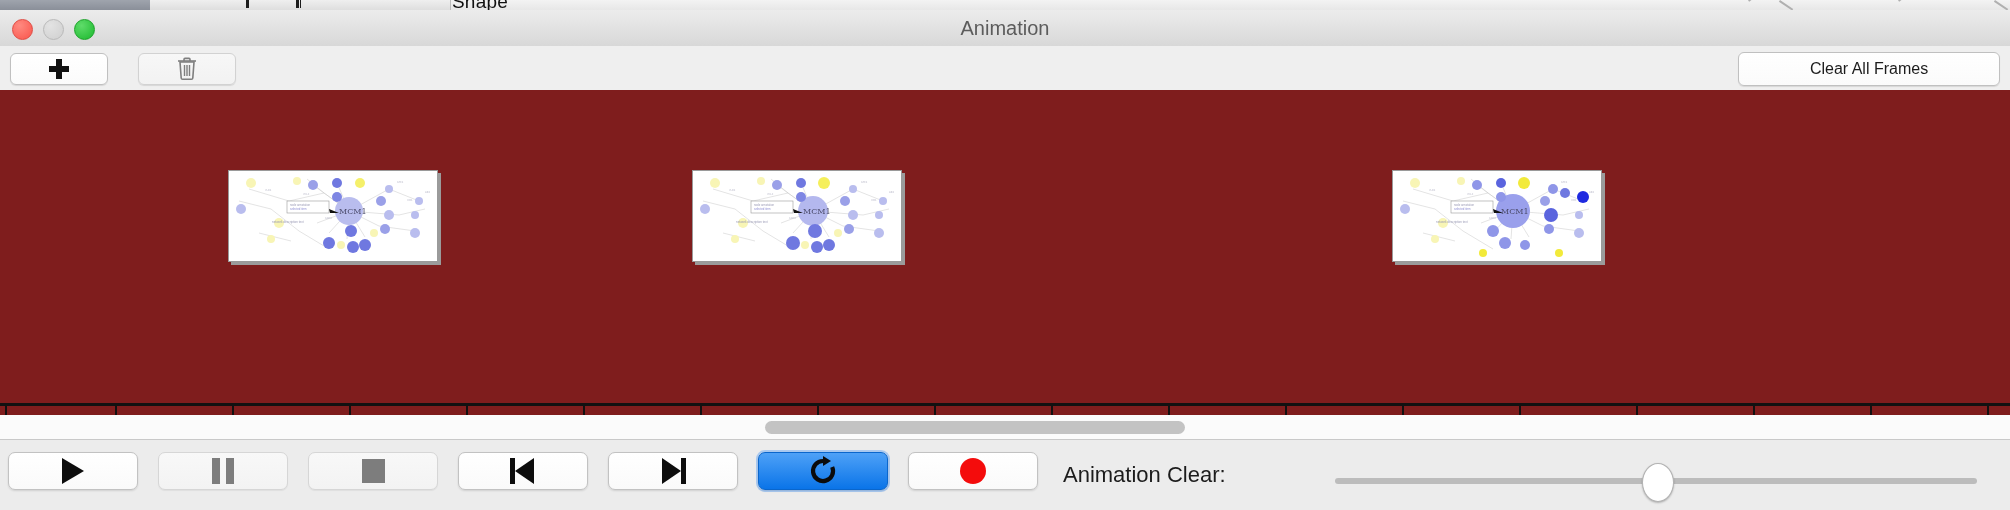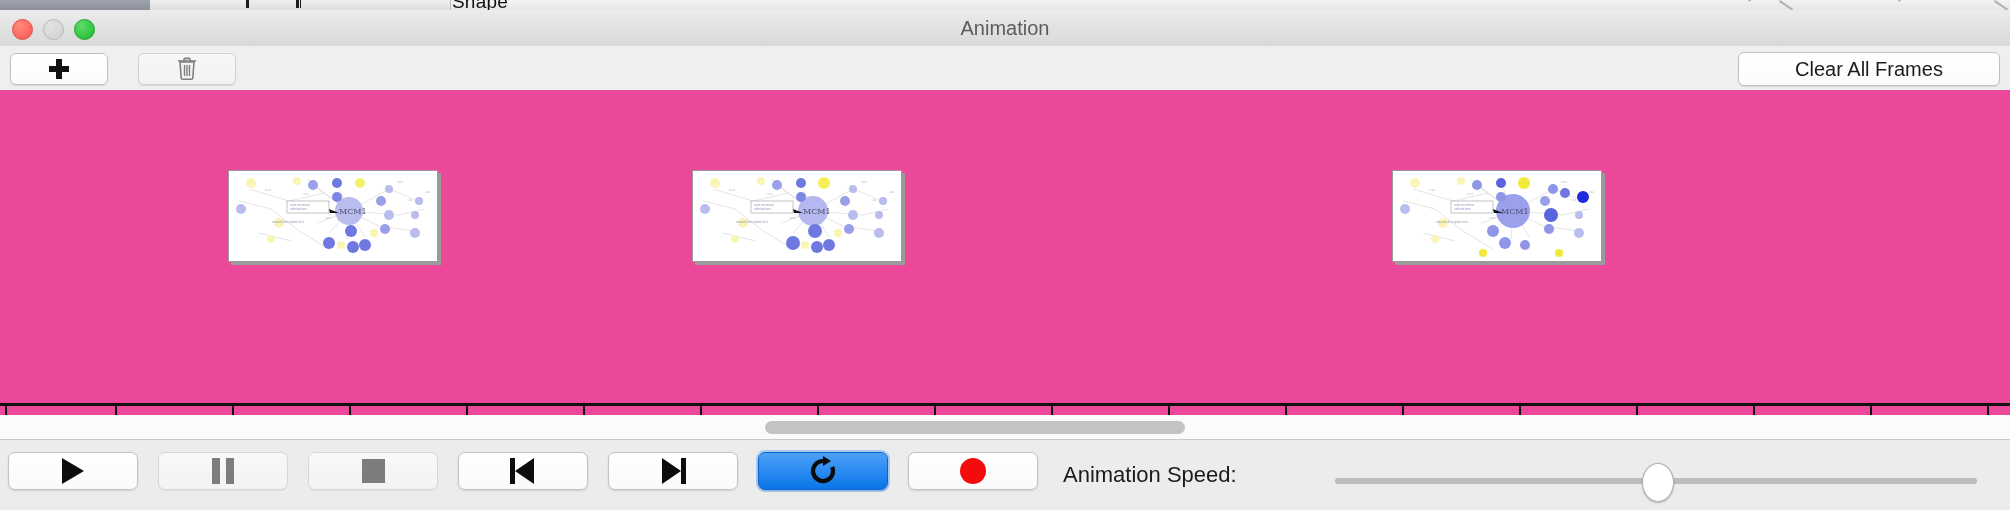--- a/index.html
+++ b/index.html
@@ -74,35 +74,35 @@
     border: 1px solid #c0c0c0;
     box-shadow: 0 1px 1px rgba(0,0,0,.10);
     display: flex; align-items: center; justify-content: center;
     box-sizing: border-box;
     background: linear-gradient(#ffffff, #fbfbfb);
   }
   .btn.disabled { background: linear-gradient(#f7f7f7, #f2f2f2); border-color: #d2d2d2; }
   .btn-add   { left: 10px;  top: 7px; width: 98px; height: 32px; }
   .btn-del   { left: 138px; top: 7px; width: 98px; height: 32px; }
   .btn-clear { left: 1738px; top: 6px; width: 262px; height: 34px;
-               font-size: 20px; color: #1c1c1c; }
+               font-size: 16px; color: #1c1c1c; }
 
   .plus-icon { position: relative; width: 20px; height: 20px; }
   .plus-icon:before, .plus-icon:after {
     content: ""; position: absolute; background: #111;
   }
   .plus-icon:before { left: 7px; top: 0;  width: 6px; height: 20px; }
   .plus-icon:after  { left: 0;  top: 7px; width: 20px; height: 6px; }
 
   .trash-icon { width: 22px; height: 24px; display: block; }
 
   
   .timeline {
     position: absolute; left: 0; top: 90px; width: 2010px; height: 325px;
-    background: #ec4899;
+    background: #7f1d1d;
     border-bottom: 1px solid #c9c9c9;
     overflow: hidden;
   }
 
   
   .thumb {
     position: absolute;
     width: 208px; height: 90px;
     background: #ffffff;
     border: 1px solid #9a9a9a;
@@ -447,17 +447,17 @@
       <svg width="32" height="30" viewBox="0 0 32 30">
         <path d="M16 5 a10 10 0 1 0 9.2 6" stroke="#0b0b0b" stroke-width="4.2" fill="none" stroke-linecap="butt"></path>
         <path d="M16 0 L16 10 L24 5 Z" fill="#0b0b0b"></path>
       </svg>
     </span>
   </div>
   <div class="tbtn" style="left:908px;">
     <span class="ico-record"></span>
   </div>
 
-  <div class="speed-label">Animation Speed:</div>
+  <div class="speed-label">Animation Clear:</div>
   <div class="slider-track">
   </div>
   <div class="slider-thumb"></div>
 </div>
 
 </body></html>

